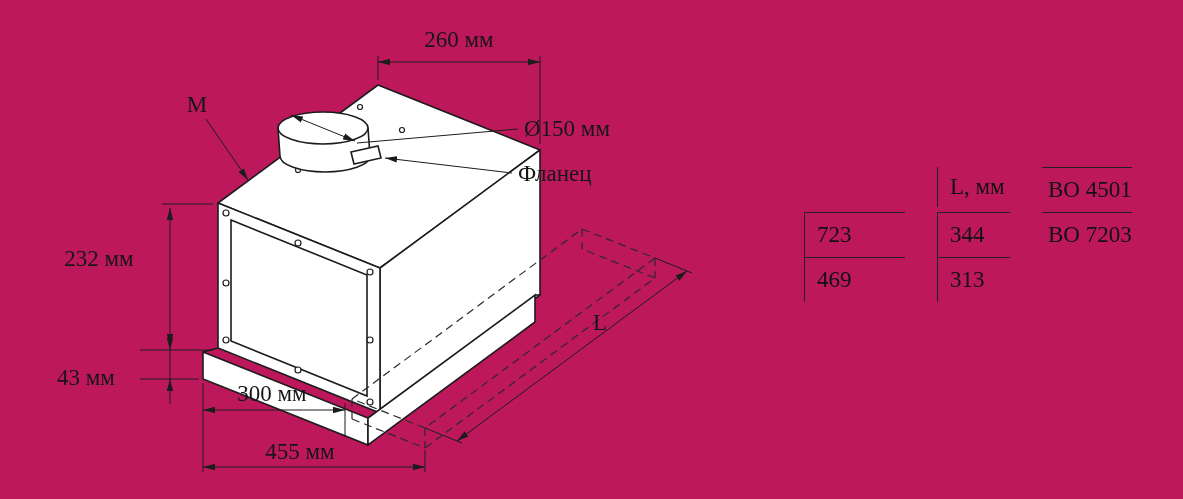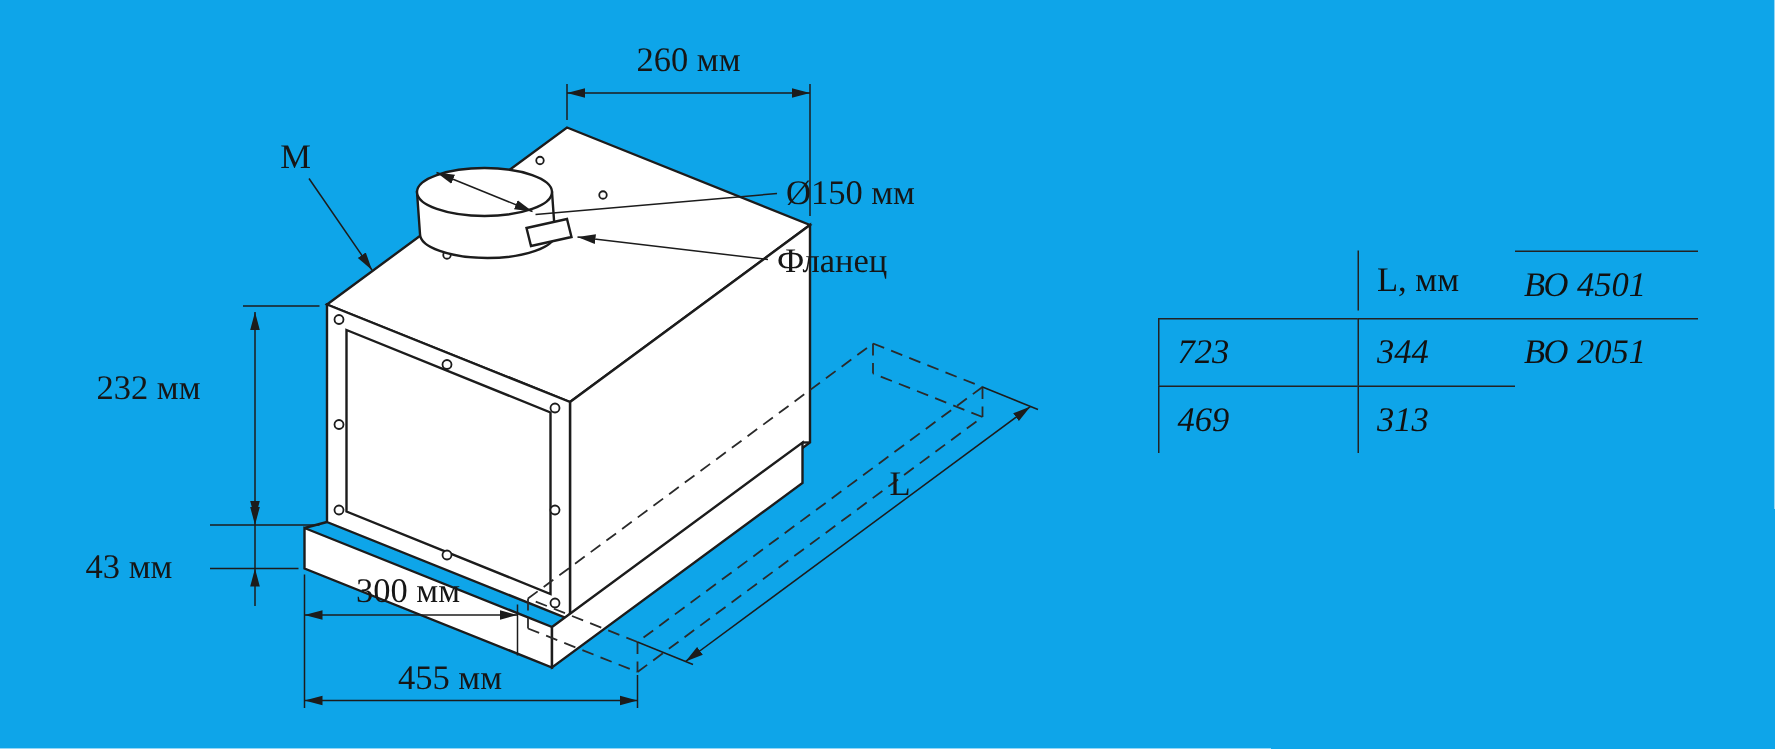--- a/index.html
+++ b/index.html
@@ -1,19 +1,19 @@
 <!DOCTYPE html>
 <html><head>
 <meta charset="utf-8">
 <style>
   html,body{margin:0;padding:0;background:#fff;}
   .canvas{
     position:relative;
     width:1183px;height:499px;
-    background:#0ea5e9;
+    background:#be185d;
     font-family:"Liberation Serif", serif;
     overflow:hidden;
   }
   .drawing{position:absolute;left:0;top:0;}
   .drawing text{
     font-family:"Liberation Serif", serif;
     font-size:23px;
     fill:#161616;
   }
   .outline{stroke:#1c1c1c;stroke-width:1.6;fill:#ffffff;}
@@ -25,26 +25,27 @@
     position:absolute;left:772px;top:167px;
     display:grid;
     grid-template-columns:133px 105px 122px;
     color:#111;
   }
   .cell{
     display:flex;align-items:center;
     font-size:23px;
     padding-left:12px;
     box-sizing:border-box;
+    margin-left:32px;
   }
   .cell.model{padding-left:6px;}
   .rh{height:40px;}
   .rd{height:45px;}
   .bL{border-left:1.6px solid #222;}
-  .bT{border-top:1.6px solid #222;font-style:italic;}
+  .bT{border-top:1.6px solid #222;}
 </style>
 </head>
 <body>
 
 <div class="canvas">
 
   <svg class="drawing" width="740" height="499" viewBox="0 0 740 499" xmlns="http://www.w3.org/2000/svg">
     <defs>
       <marker id="arr" markerWidth="13" markerHeight="10" refX="12" refY="5" orient="auto-start-reverse" markerUnits="userSpaceOnUse">
         <path d="M12,5 L0,1.8 L0,8.2 Z" fill="#1c1c1c"></path>
@@ -158,18 +159,18 @@
   </svg>
 
   <div class="spec-table">
     <div class="cell rh model"></div>
     <div class="cell rh bL">L, мм</div>
 
     <div class="cell rd bT model">ВО 4501</div>
     <div class="cell rd bT bL">723</div>
     <div class="cell rd bT bL">344</div>
 
-    <div class="cell rd bT model">ВО 2051</div>
+    <div class="cell rd bT model">ВО 7203</div>
     <div class="cell rd bT bL">469</div>
     <div class="cell rd bT bL">313</div>
   </div>
 
 </div>
 
 </body></html>

